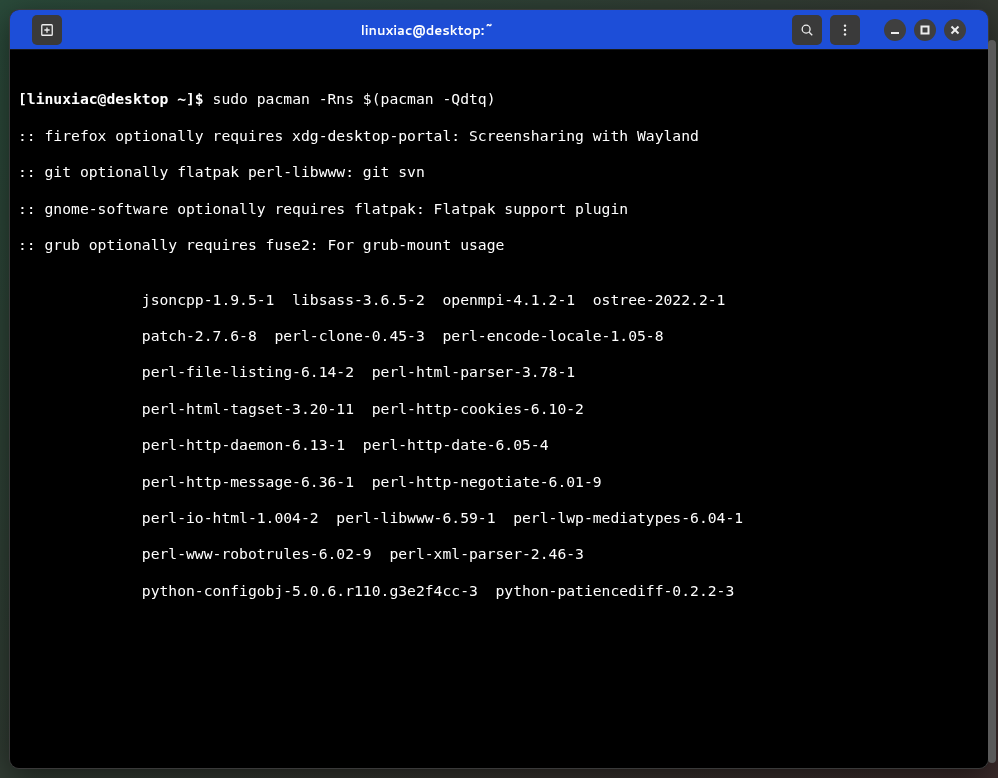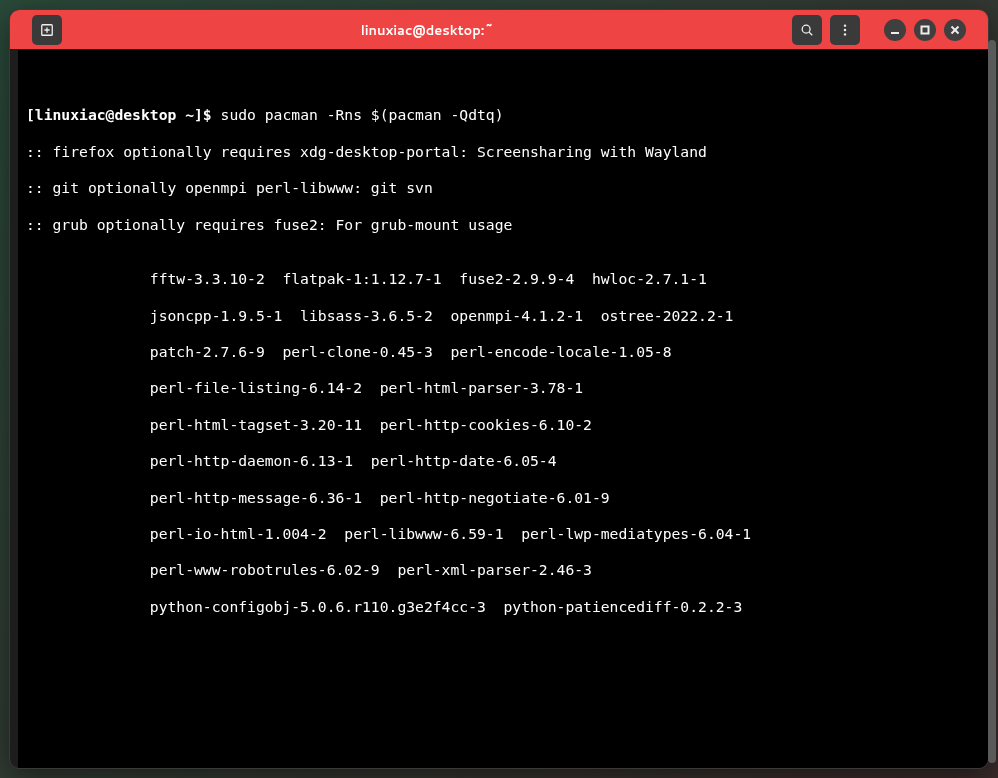--- a/index.html
+++ b/index.html
@@ -20,21 +20,21 @@
       width: 980px;
       height: 760px;
       margin: 9px;
       box-shadow: 0 8px 32px rgba(0,0,0,0.5);
       display: flex;
       flex-direction: column;
       overflow: hidden;
       border: 1px solid #3a3a3a;
     }
     .titlebar {
-      background: #ef4444;
+      background: #1d4ed8;
       height: 40px;
       display: flex;
       align-items: center;
       padding: 0 22px;
       flex-shrink: 0;
       border-bottom: 1px solid #1a1a1a;
     }
     .titlebar-left {
       display: flex;
       gap: 6px;
@@ -82,29 +82,28 @@
     .window-control svg {
       width: 10px;
       height: 10px;
       stroke: currentColor;
       stroke-width: 2;
       fill: none;
     }
     .terminal-body {
       flex: 1;
       background: #000000;
-      padding: 20px 8px;
+      padding: 4px 8px;
       color: #ffffff;
       font-size: 14.7px;
       line-height: 18.2px;
       overflow-y: auto;
       white-space: pre;
       font-family: "DejaVu Sans Mono", "Liberation Mono", "Consolas", monospace;
       position: relative;
-      margin-left: 8px;
     }
     .prompt-user {
       color: #ffffff;
       font-weight: bold;
     }
     .prompt-dollar {
       color: #ffffff;
       font-weight: bold;
     }
     .scrollbar-area {
@@ -171,26 +170,26 @@
         <svg viewBox="0 0 10 10">
           <line x1="1.5" y1="1.5" x2="8.5" y2="8.5"></line>
           <line x1="8.5" y1="1.5" x2="1.5" y2="8.5"></line>
         </svg>
       </div>
     </div>
   </div>
   <div class="terminal-body" id="terminal-body">
   <span class="terminal-line"><span class="prompt-user">[linuxiac@desktop ~]</span><span class="prompt-dollar">$</span><span> sudo pacman -Rns $(pacman -Qdtq)</span></span>
 <span class="terminal-line">:: firefox optionally requires xdg-desktop-portal: Screensharing with Wayland</span>
-<span class="terminal-line">:: git optionally openmpi perl-libwww: git svn</span>
+<span class="terminal-line">:: git optionally flatpak perl-libwww: git svn</span>
+<span class="terminal-line">:: gnome-software optionally requires flatpak: Flatpak support plugin</span>
 <span class="terminal-line">:: grub optionally requires fuse2: For grub-mount usage</span>
 <span class="terminal-line"></span>
-<span class="terminal-line">              fftw-3.3.10-2  flatpak-1:1.12.7-1  fuse2-2.9.9-4  hwloc-2.7.1-1</span>
 <span class="terminal-line">              jsoncpp-1.9.5-1  libsass-3.6.5-2  openmpi-4.1.2-1  ostree-2022.2-1</span>
-<span class="terminal-line">              patch-2.7.6-9  perl-clone-0.45-3  perl-encode-locale-1.05-8</span>
+<span class="terminal-line">              patch-2.7.6-8  perl-clone-0.45-3  perl-encode-locale-1.05-8</span>
 <span class="terminal-line">              perl-file-listing-6.14-2  perl-html-parser-3.78-1</span>
 <span class="terminal-line">              perl-html-tagset-3.20-11  perl-http-cookies-6.10-2</span>
 <span class="terminal-line">              perl-http-daemon-6.13-1  perl-http-date-6.05-4</span>
 <span class="terminal-line">              perl-http-message-6.36-1  perl-http-negotiate-6.01-9</span>
 <span class="terminal-line">              perl-io-html-1.004-2  perl-libwww-6.59-1  perl-lwp-mediatypes-6.04-1</span>
 <span class="terminal-line">              perl-www-robotrules-6.02-9  perl-xml-parser-2.46-3</span>
 <span class="terminal-line">              python-configobj-5.0.6.r110.g3e2f4cc-3  python-patiencediff-0.2.2-3</span>
 
 
 

